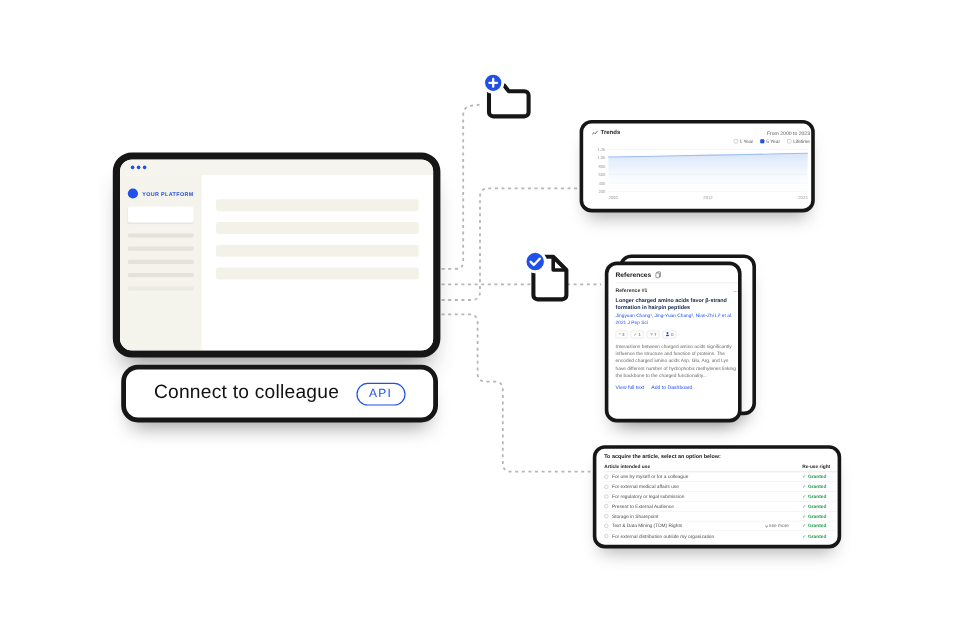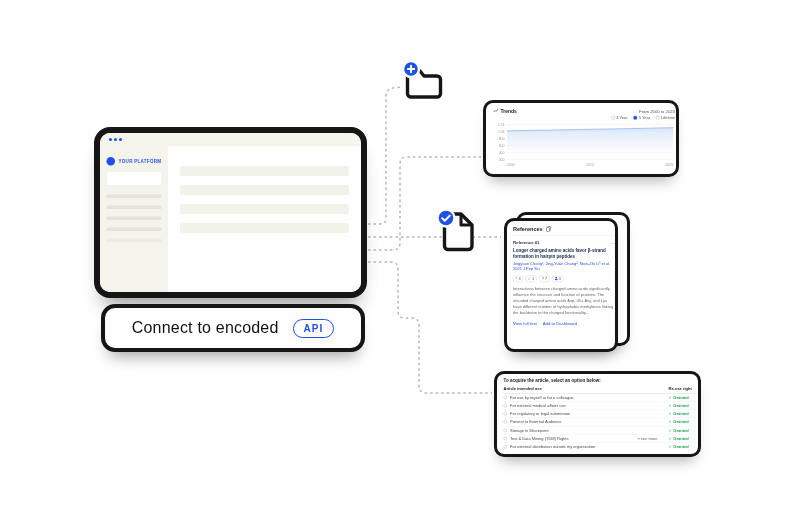--- a/index.html
+++ b/index.html
@@ -28,21 +28,21 @@
   .sbar.last { background:#ecebe2; }
   .main-col { flex:1; background:#fff; padding:20px 12px 0 12px; }
   .mrow { height:10px; border-radius:2px; background:#f3f2e9; margin-bottom:9px; }
 
   
   .connect { position:absolute; left:101px; top:304px; width:264px; height:48px; z-index:2;
     background:#fff; border:4px solid #161616; border-radius:14px;
     display:flex; align-items:center; justify-content:center; gap:14px;
     box-shadow:0 12px 16px -8px rgba(20,20,20,.4); }
   .connect-label { font-size:16px; color:#111; letter-spacing:.2px; }
-  .api-pill { font-size:10px; font-weight:bold; letter-spacing:1px; color:var(--accent,#2150e8);
+  .api-pill { font-size:10px; font-weight:normal; letter-spacing:1px; color:var(--accent,#2150e8);
     border:1.6px solid var(--accent,#2150e8); border-radius:99px; padding:3px 10px; background:#fff; }
 
   
   .fold-ic { position:absolute; left:401px; top:59px; z-index:3; }
   .doc-ic  { position:absolute; left:434px; top:206px; z-index:3; }
 
   
   .card { position:absolute; background:#fff; border:3px solid #161616; border-radius:10px;
     box-shadow:0 10px 14px -7px rgba(20,20,20,.35); }
 
@@ -132,21 +132,21 @@
       <div class="main-col">
         <div class="mrow"></div>
         <div class="mrow"></div>
         <div class="mrow"></div>
         <div class="mrow"></div>
       </div>
     </div>
   </div>
 
   <div class="connect">
-    <span class="connect-label">Connect to encoded</span>
+    <span class="connect-label">Connect to colleague</span>
     <span class="api-pill">API</span>
   </div>
 
   <svg class="fold-ic" width="44" height="44" viewBox="0 0 44 44">
     <path d="M10 12 h9 l4 5 h13 a3.5 3.5 0 0 1 3.5 3.5 v14 a3.5 3.5 0 0 1 -3.5 3.5 H10 a3.5 3.5 0 0 1 -3.5 -3.5 v-19 a3.5 3.5 0 0 1 3.5 -3.5 Z" fill="#ffffff" stroke="#161616" stroke-width="3.4" stroke-linejoin="round"></path>
     <circle cx="10" cy="10" r="8" fill="#2150e8" stroke="#ffffff" stroke-width="2.4"></circle>
     <path d="M10 6.8 V13.2 M6.8 10 H13.2" stroke="#ffffff" stroke-width="1.9" stroke-linecap="round"></path>
   </svg>
 
   <svg class="doc-ic" width="48" height="50" viewBox="0 0 48 50">

